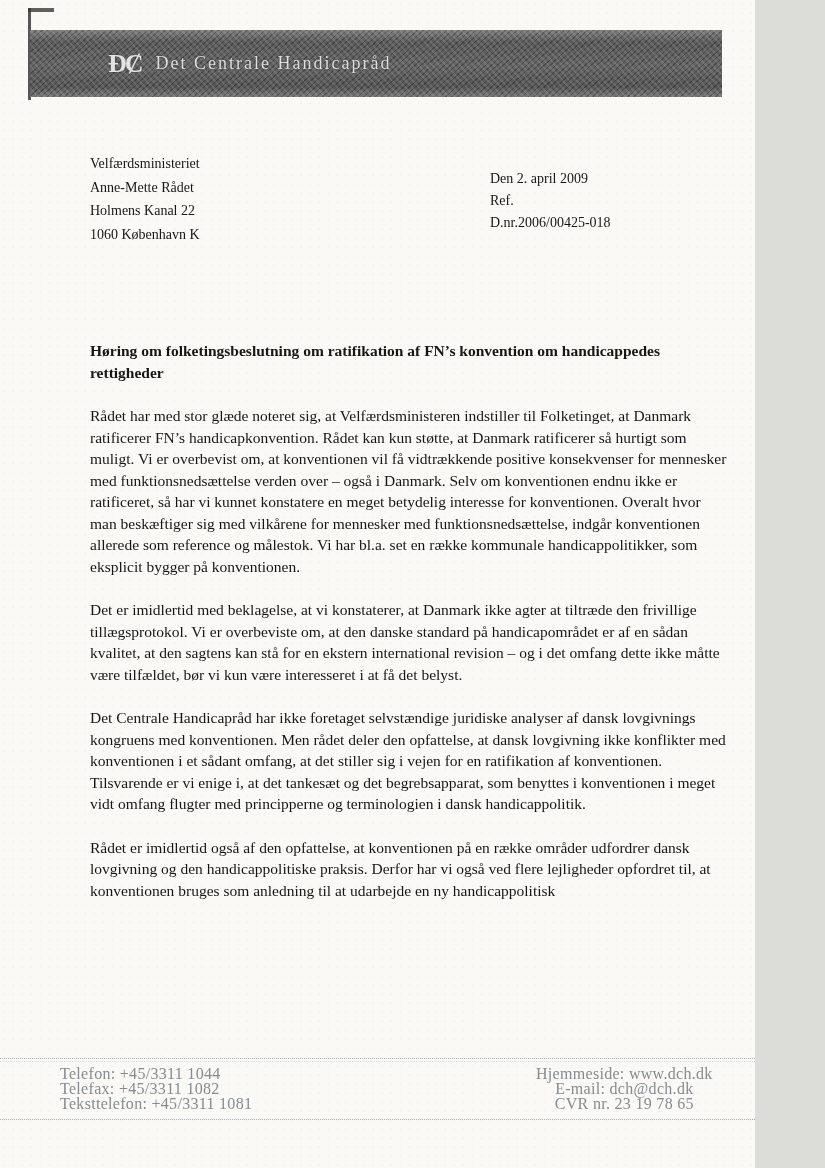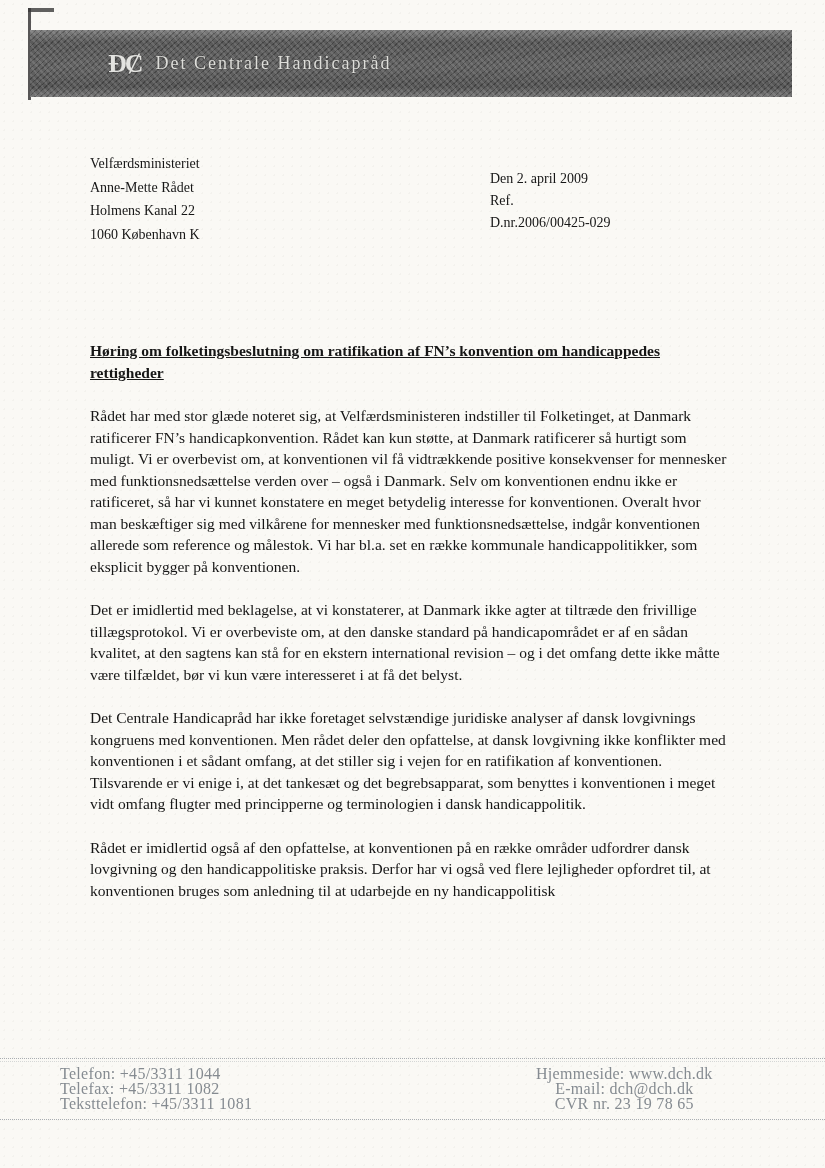--- a/index.html
+++ b/index.html
@@ -3,21 +3,21 @@
 <meta charset="utf-8">
 <style>
   html,body{margin:0;padding:0;}
   body{
     width:825px;height:1168px;
     background:#dcdcd8;
     font-family:"Liberation Serif", serif;
   }
   .sheet{
     position:relative;
-    width:825px;height:1168px;
+    width:755px;height:1168px;
     background-color:#faf9f5;
     background-image:radial-gradient(rgba(60,60,55,0.035) 1px, transparent 1px);
     background-size:9px 9px;
     overflow:hidden;
     color:#161616;
   }
   
   .edge-line{
     position:absolute;left:28px;top:8px;width:3px;height:92px;
     background:#3a3a3a;opacity:.85;
@@ -61,21 +61,20 @@
     font-size:14px;line-height:22px;
   }
   
   .letter{
     position:absolute;left:90px;top:340px;width:638px;
     font-size:15.5px;line-height:21.5px;
   }
   .subject{
     font-weight:bold;
     margin:0 0 17px 0;
-    text-decoration:underline;
   }
   .letter p{margin:0 0 22px 0;}
   
   .footer{
     position:absolute;left:0;right:0;top:1058px;height:60px;
     border-top:1px dotted #a9aeb2;
     border-bottom:1px dotted #a9aeb2;
     color:#858b91;
     font-size:16px;line-height:15px;
     letter-spacing:.3px;
@@ -107,21 +106,21 @@
   <div class="recipient">
     <div>Velfærdsministeriet</div>
     <div>Anne-Mette Rådet</div>
     <div>Holmens Kanal 22</div>
     <div>1060  København K</div>
   </div>
 
   <div class="meta">
     <div>Den 2. april 2009</div>
     <div>Ref.</div>
-    <div>D.nr.2006/00425-029</div>
+    <div>D.nr.2006/00425-018</div>
   </div>
 
   <div class="letter">
     <p class="subject">Høring om folketingsbeslutning om ratifikation af FN’s konvention om handicappedes rettigheder</p>
     <p>Rådet har med stor glæde noteret sig, at Velfærdsministeren indstiller til Folketinget, at Danmark ratificerer FN’s handicapkonvention. Rådet kan kun støtte, at Danmark ratificerer så hurtigt som muligt. Vi er overbevist om, at konventionen vil få vidtrækkende positive konsekvenser for mennesker med funktionsnedsættelse verden over –  også i Danmark. Selv om konventionen endnu ikke er ratificeret, så har vi kunnet konstatere en meget betydelig interesse for konventionen. Overalt hvor man beskæftiger sig med vilkårene for mennesker med funktionsnedsættelse, indgår konventionen allerede som reference og målestok. Vi har bl.a. set en række kommunale handicappolitikker, som eksplicit bygger på konventionen.</p>
     <p>Det er imidlertid med beklagelse, at vi konstaterer, at Danmark ikke agter at tiltræde den frivillige tillægsprotokol. Vi er overbeviste om, at den danske standard på handicapområdet er af en sådan kvalitet, at den sagtens kan stå for en ekstern international revision – og i det omfang dette ikke måtte være tilfældet, bør vi kun være interesseret i at få det belyst.</p>
     <p>Det Centrale Handicapråd har ikke foretaget selvstændige juridiske analyser af dansk lovgivnings kongruens med konventionen. Men rådet deler den opfattelse, at dansk lovgivning ikke konflikter med konventionen i et sådant omfang, at det stiller sig i vejen for en ratifikation af konventionen. Tilsvarende er vi enige i, at det tankesæt og det begrebsapparat, som benyttes i konventionen i meget vidt omfang flugter med principperne og terminologien i dansk handicappolitik.</p>
     <p>Rådet er imidlertid også af den opfattelse, at konventionen på en række områder udfordrer dansk lovgivning og den handicappolitiske praksis. Derfor har vi også ved flere lejligheder opfordret til, at konventionen bruges som anledning til at udarbejde en ny handicappolitisk</p>
   </div>
 

